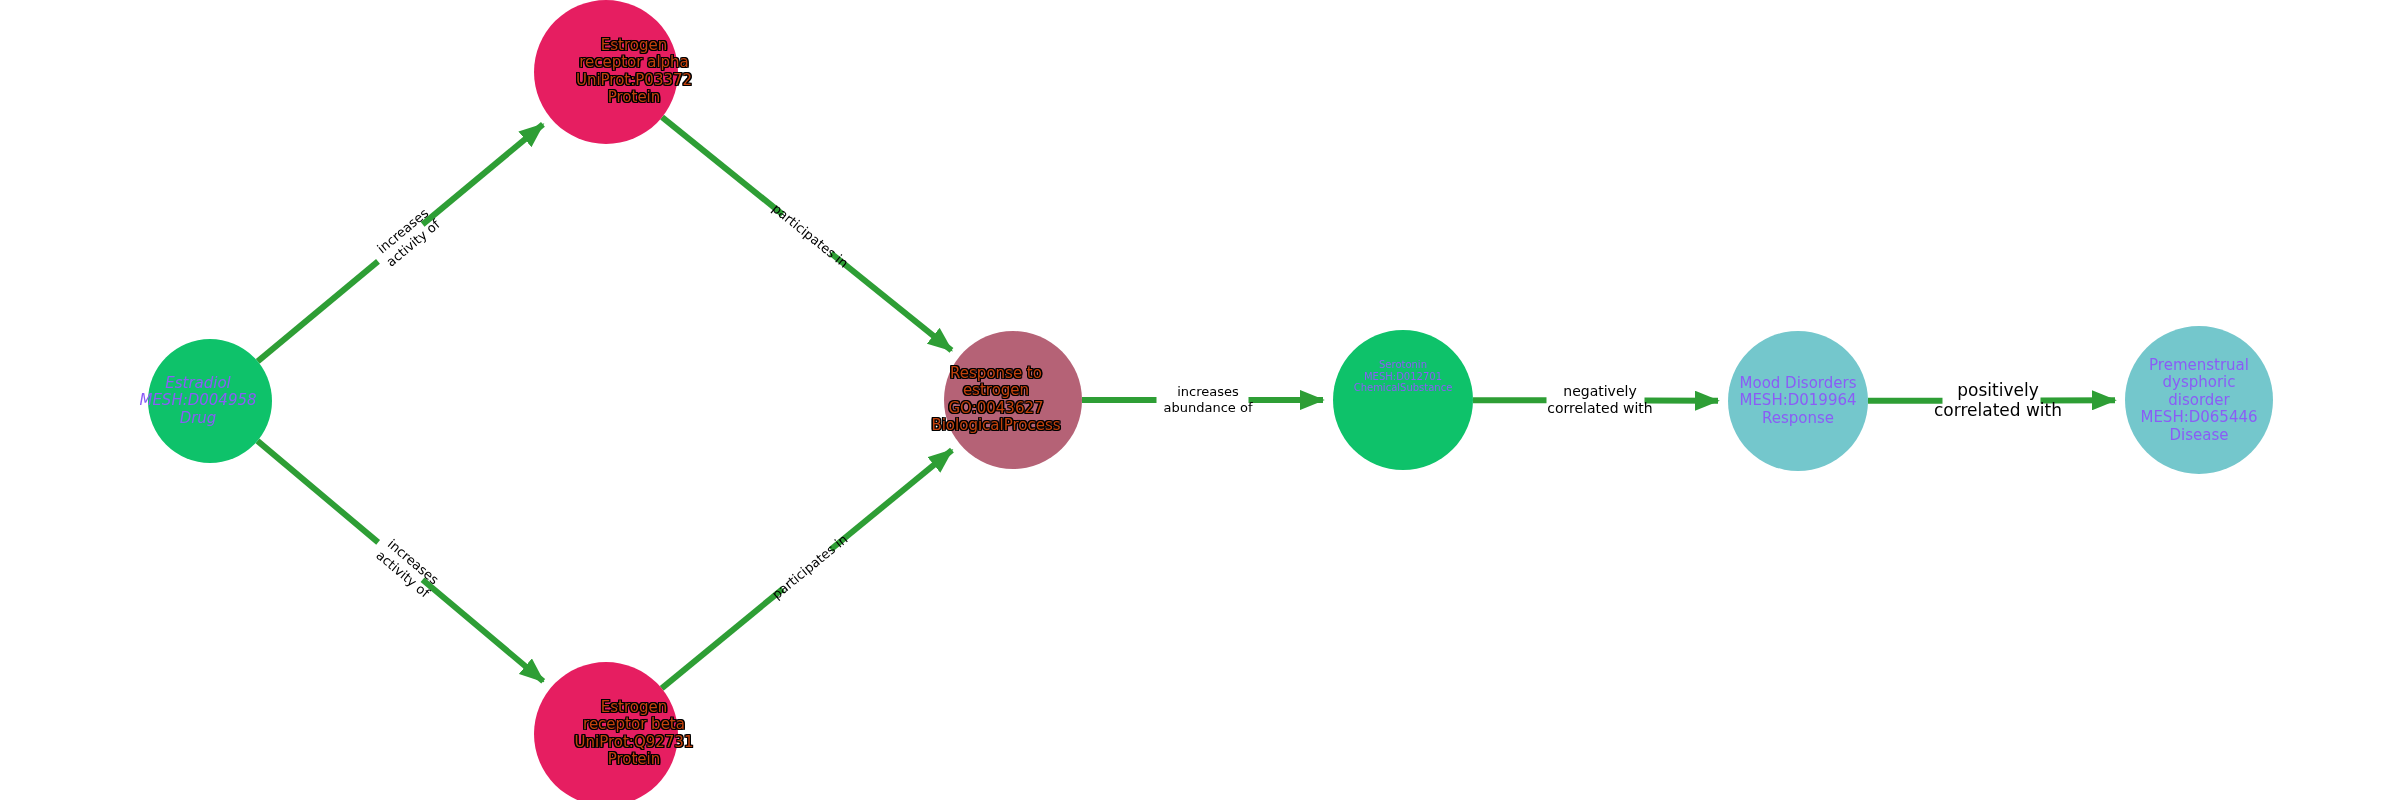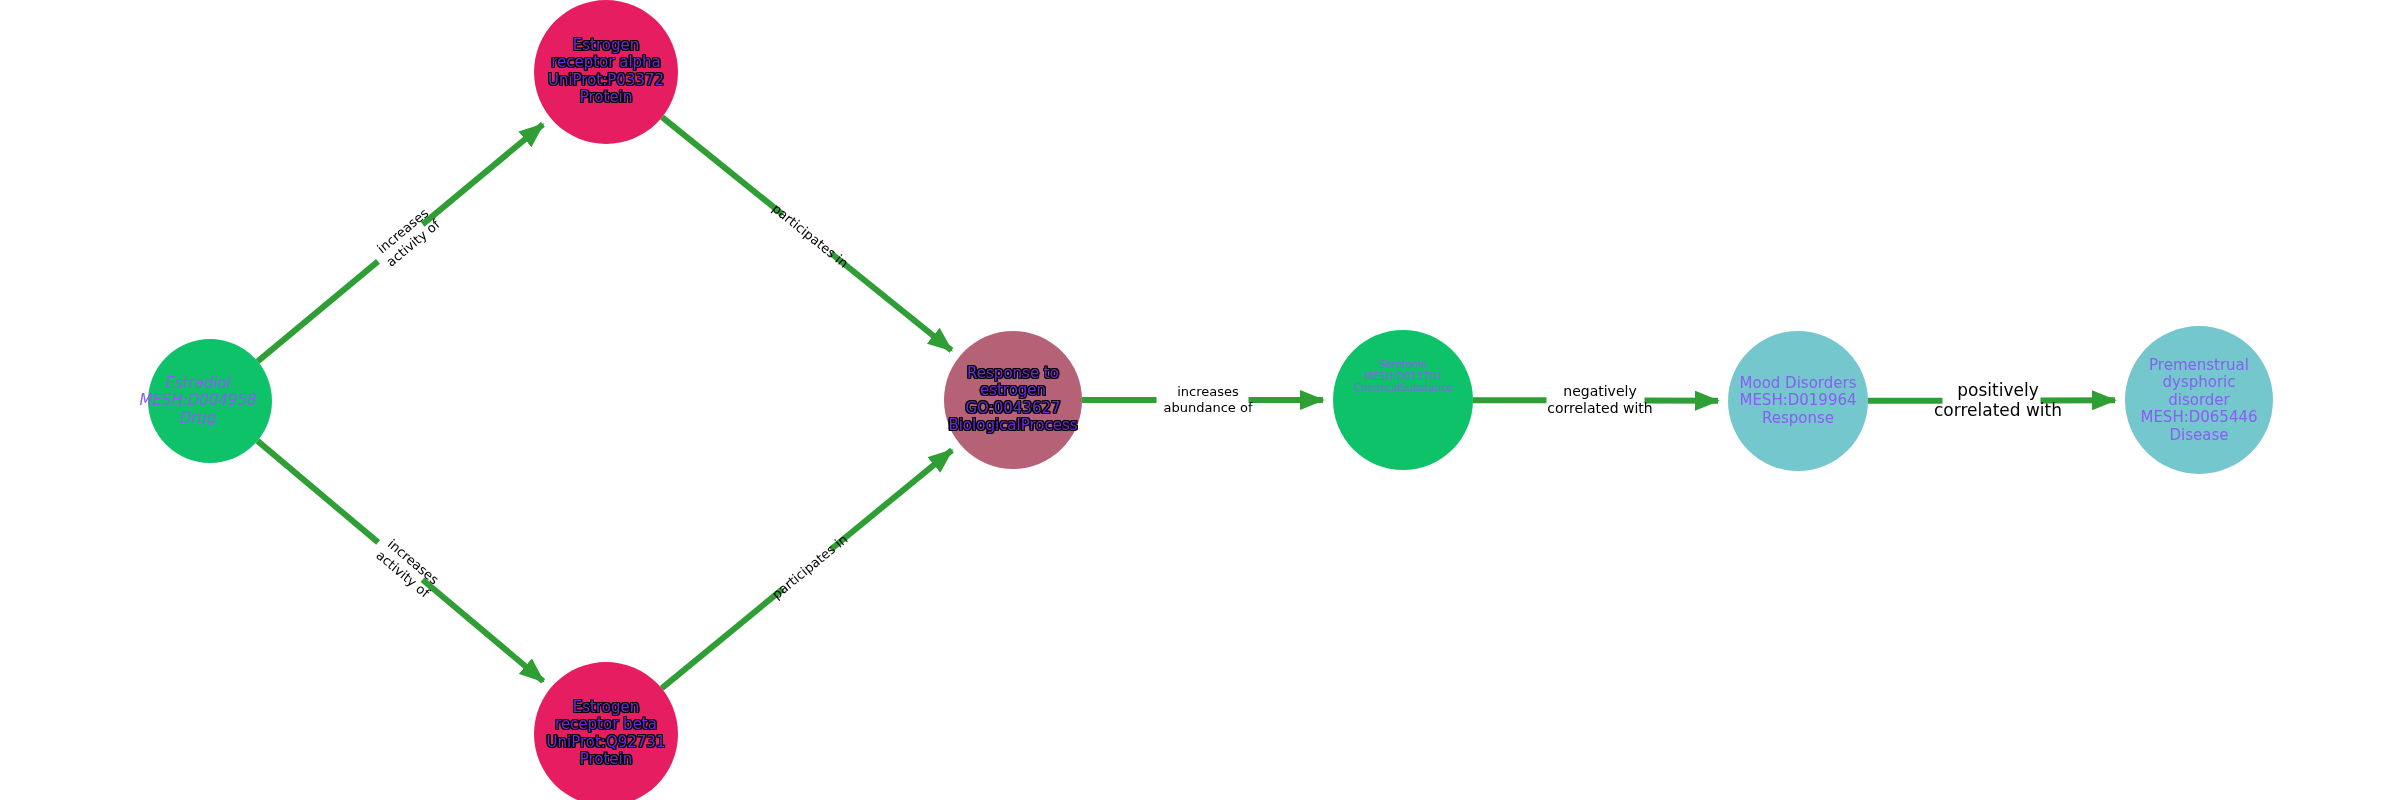--- a/index.html
+++ b/index.html
@@ -38,26 +38,27 @@
     line-height: 1.16;
     white-space: pre;
     pointer-events: none;
     transform: translate(-50%, -50%);
     font-family: "DejaVu Sans", sans-serif;
   }
   .node-label.dark {
     color: #8b5cf6;
   }
   .node-label.light {
-    color: #6d28d9;
+    color: #c2410c;
     text-shadow:
       -1.2px -1.2px 0 #000, 1.2px -1.2px 0 #000,
       -1.2px  1.2px 0 #000, 1.2px  1.2px 0 #000,
       -1.2px  0    0 #000,  1.2px  0    0 #000,
        0     -1.2px 0 #000,  0     1.2px 0 #000;
+    margin-left: 28px;
   }
   
   .edge-label {
     position: absolute;
     color: #000000;
     text-align: center;
     line-height: 1.2;
     white-space: pre;
     pointer-events: none;
     font-family: "DejaVu Sans", sans-serif;
@@ -104,21 +105,21 @@
 MESH:D004958
 Drug</div>
       <div class="node-label light" style="font-size: 15px; left: 606px; top: 72px;">Estrogen
 receptor alpha
 UniProt:P03372
 Protein</div>
       <div class="node-label light" style="font-size: 15px; left: 606px; top: 734px;">Estrogen
 receptor beta
 UniProt:Q92731
 Protein</div>
-      <div class="node-label light" style="font-size: 15px; left: 1013px; top: 400px;">Response to
+      <div class="node-label light" style="font-size: 15px; left: 968px; top: 400px;">Response to
 estrogen
 GO:0043627
 BiologicalProcess</div>
       <div class="node-label dark" style="font-size: 10px; left: 1403px; top: 376px;">Serotonin
 MESH:D012701
 ChemicalSubstance</div>
       <div class="node-label dark" style="font-size: 15px; left: 1798px; top: 401px;">Mood Disorders
 MESH:D019964
 Response</div>
       <div class="node-label dark" style="font-size: 15px; left: 2199px; top: 400px;">Premenstrual

